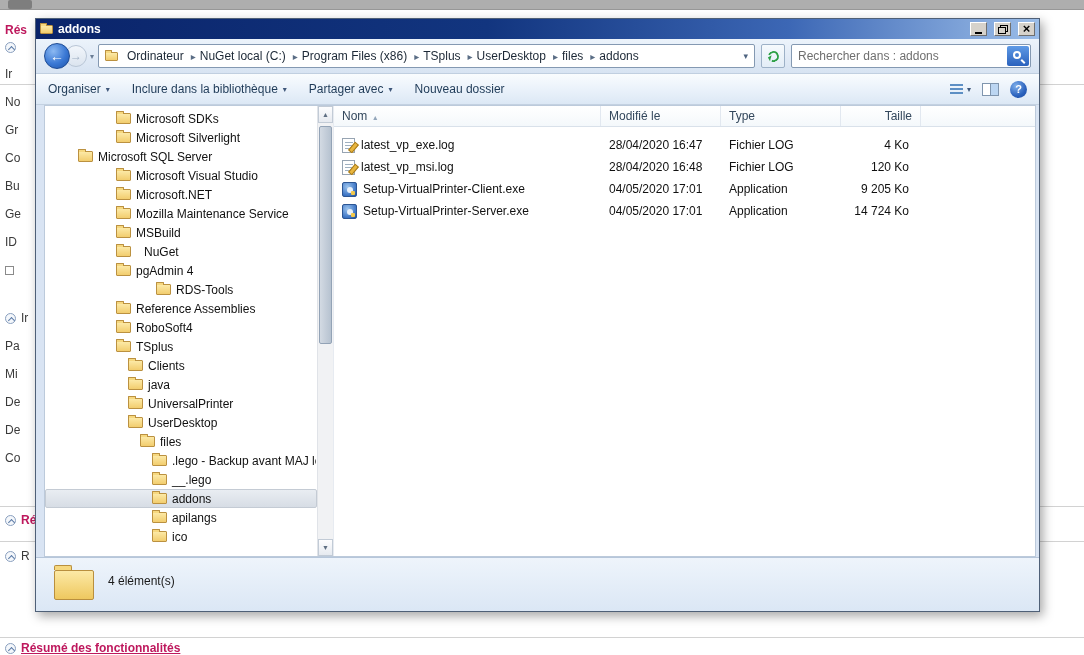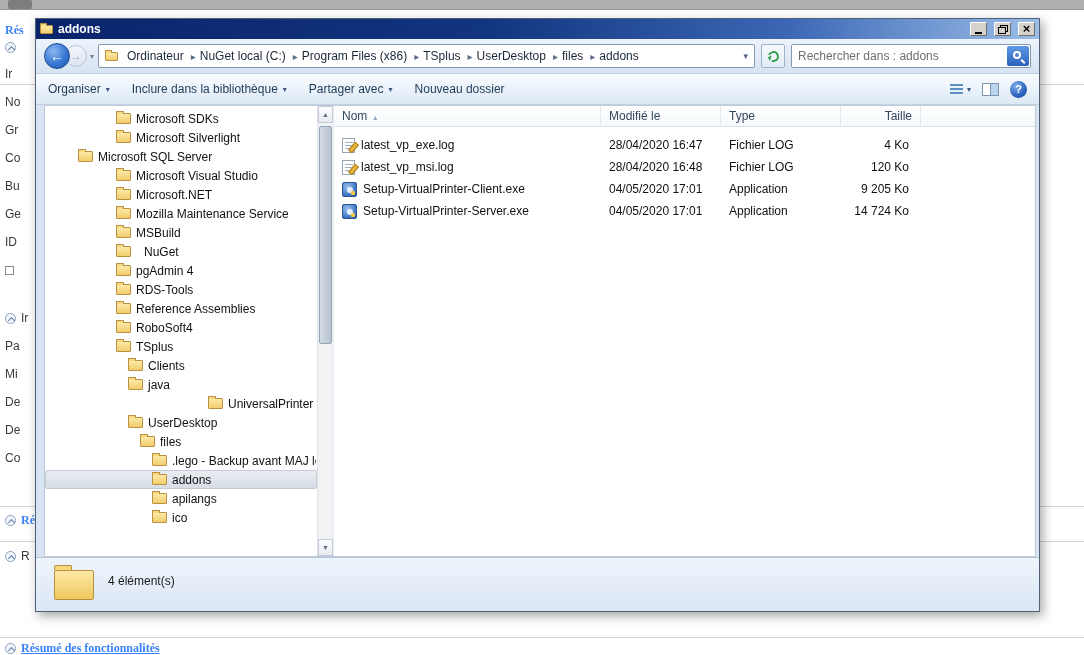--- a/index.html
+++ b/index.html
@@ -6,21 +6,21 @@
   html,body{margin:0;padding:0;background:#fff;}
   #stage{position:relative;width:1084px;height:655px;overflow:hidden;background:#ffffff;
          font-family:"Liberation Sans","DejaVu Sans",sans-serif;font-size:12px;color:#1a1a1a;}
 
   
   .bg-layer{position:absolute;inset:0;}
   .bg-topstrip{position:absolute;left:0;top:0;width:100%;height:10px;background:#aeaeae;border-bottom:1px solid #979797;}
   .bg-topicon{position:absolute;left:8px;top:0;width:24px;height:9px;background:#7e7e7e;border-radius:2px;}
   .bg-line{position:absolute;left:0;width:100%;height:1px;background:#d2d2d2;}
   .bg-frag{position:absolute;left:5px;height:16px;display:flex;align-items:center;gap:5px;color:#3a3a3a;white-space:nowrap;}
-  .bg-frag .bold{font-weight:bold;color:#3b82f6;font-family:Liberation Serif, serif;}
+  .bg-frag .bold{font-weight:bold;color:#be185d;}
   .bg-frag .underline{text-decoration:underline;}
   .bg-circle{width:11px;height:11px;border:1px solid #8aa0bf;border-radius:50%;position:relative;flex:0 0 auto;background:#f4f7fb;}
   .bg-circle::after{content:"";position:absolute;left:3px;top:4px;width:4px;height:4px;
                     border-left:1px solid #5b7aa5;border-top:1px solid #5b7aa5;transform:rotate(45deg);}
   .bg-checkbox{width:9px;height:9px;border:1px solid #8a8a8a;background:#fff;flex:0 0 auto;}
 
   
   .window{position:absolute;left:35px;top:18px;width:1005px;height:594px;background:#d9e4f3;
           border:1px solid #4f6077;box-shadow:3px 4px 10px rgba(0,0,0,.35);display:flex;flex-direction:column;}
 
@@ -306,21 +306,21 @@
               <span class="tree-label">MSBuild</span>
             </div>
             <div class="tree-row" style="padding-left: 70px; gap: 8px;">
               <span class="folder-ico"></span>
               <span class="tree-label">NuGet</span>
             </div>
             <div class="tree-row" style="padding-left: 70px;">
               <span class="folder-ico"></span>
               <span class="tree-label">pgAdmin 4</span>
             </div>
-            <div class="tree-row" style="padding-left: 70px;">
+            <div class="tree-row" style="padding-left: 70px; margin-left: 40px;">
               <span class="folder-ico"></span>
               <span class="tree-label">RDS-Tools</span>
             </div>
             <div class="tree-row" style="padding-left: 70px;">
               <span class="folder-ico"></span>
               <span class="tree-label">Reference Assemblies</span>
             </div>
             <div class="tree-row" style="padding-left: 70px;">
               <span class="folder-ico"></span>
               <span class="tree-label">RoboSoft4</span>
@@ -330,35 +330,39 @@
               <span class="tree-label">TSplus</span>
             </div>
             <div class="tree-row" style="padding-left: 82px;">
               <span class="folder-ico"></span>
               <span class="tree-label">Clients</span>
             </div>
             <div class="tree-row" style="padding-left: 82px;">
               <span class="folder-ico"></span>
               <span class="tree-label">java</span>
             </div>
-            <div class="tree-row" style="padding-left: 114px; margin-left: 48px;">
+            <div class="tree-row" style="padding-left: 82px;">
               <span class="folder-ico"></span>
               <span class="tree-label">UniversalPrinter</span>
             </div>
             <div class="tree-row" style="padding-left: 82px;">
               <span class="folder-ico"></span>
               <span class="tree-label">UserDesktop</span>
             </div>
             <div class="tree-row" style="padding-left: 94px;">
               <span class="folder-ico"></span>
               <span class="tree-label">files</span>
             </div>
             <div class="tree-row" style="padding-left: 106px;">
               <span class="folder-ico"></span>
               <span class="tree-label">.lego - Backup avant MAJ lego ex</span>
+            </div>
+            <div class="tree-row" style="padding-left: 106px;">
+              <span class="folder-ico"></span>
+              <span class="tree-label">__.lego</span>
             </div>
             <div class="tree-row selected" style="padding-left: 106px;">
               <span class="folder-ico"></span>
               <span class="tree-label">addons</span>
             </div>
             <div class="tree-row" style="padding-left: 106px;">
               <span class="folder-ico"></span>
               <span class="tree-label">apilangs</span>
             </div>
             <div class="tree-row" style="padding-left: 106px;">

